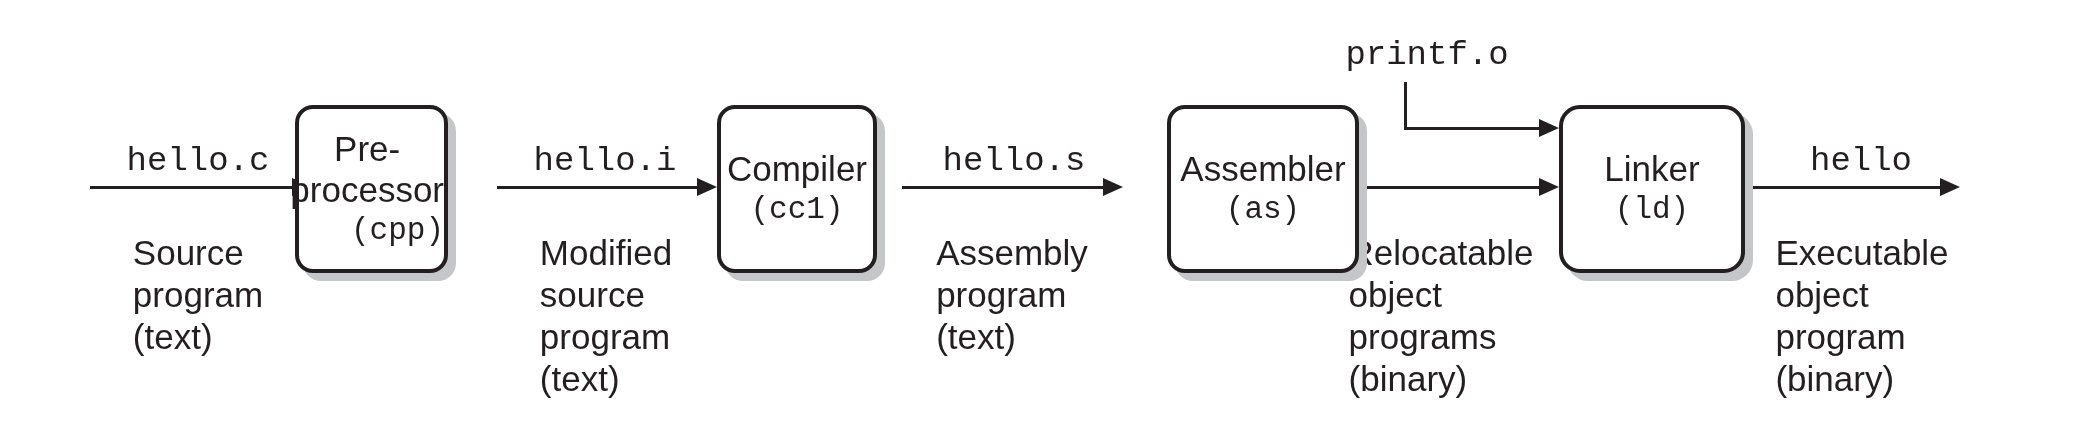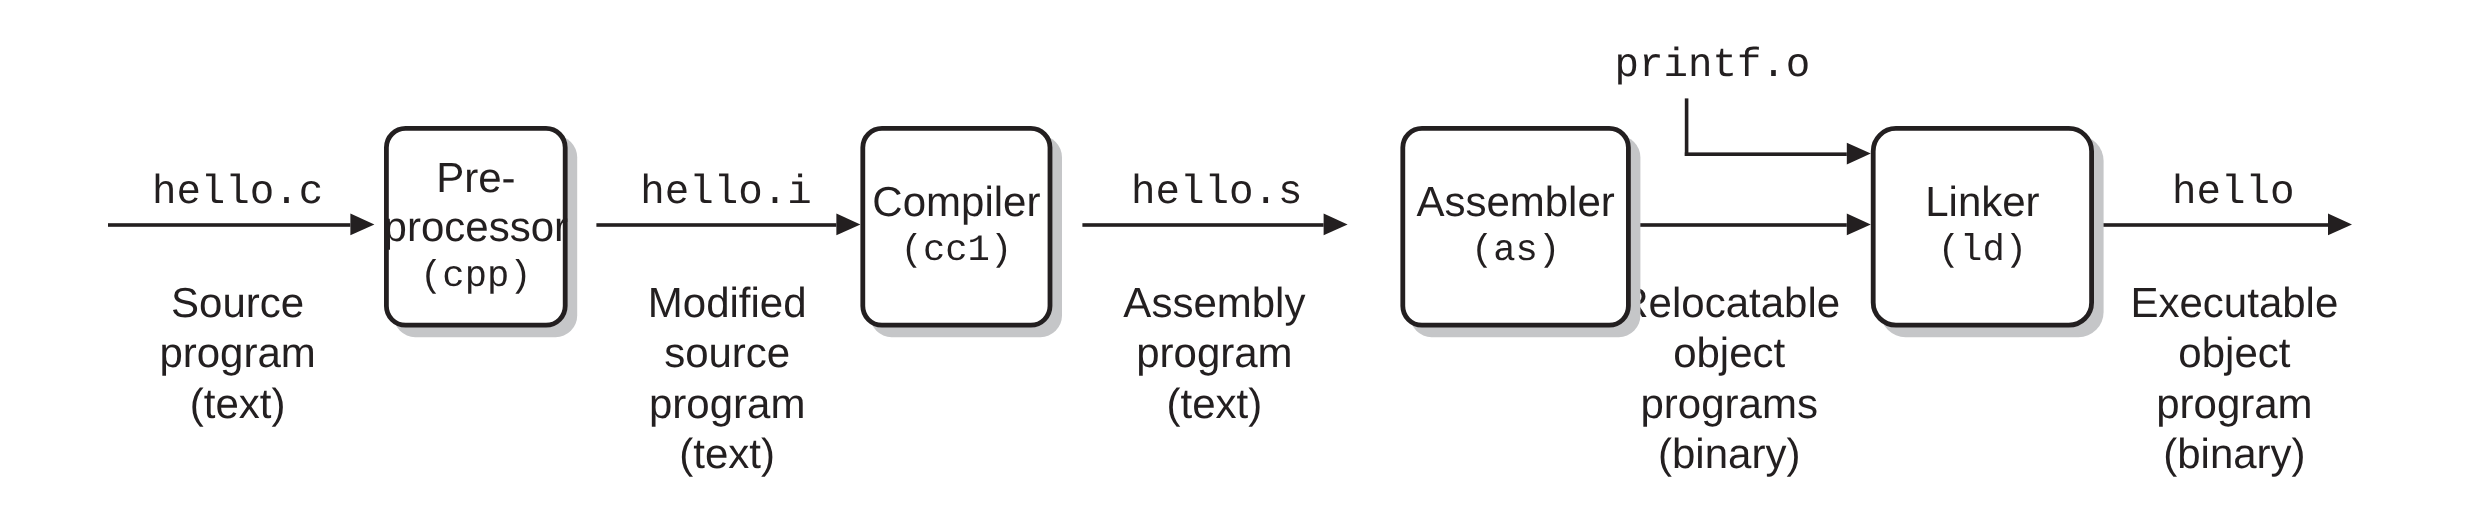--- a/index.html
+++ b/index.html
@@ -45,37 +45,36 @@
     transform:translateX(-50%);
     font-family:"Liberation Mono", monospace;
     font-size:34px;line-height:34px;
     white-space:nowrap;
   }
   .file-label.top{top:38px;}
   .desc{
     position:absolute;top:232px;
     transform:translateX(-50%);
     font-size:35px;line-height:42px;
-    text-align:center;
     white-space:pre-line;
   }
 </style>
 </head>
 <body>
 
 <div class="canvas">
 
   <div class="hline" style="left:90px;top:186px;width:202px;"></div>
   <div class="arrowhead" style="left:292px;top:178px;"></div>
   <div class="file-label" style="left:198px;">hello.c</div>
   <div class="desc" style="left:198px;">Source
 program
 (text)</div>
 
-  <div class="stage-box" style="left:320px;width:153px;">
+  <div class="stage-box" style="left:295px;width:153px;align-items:flex-end;">
     <div class="stage-title">Pre-
 processor</div>
     <div class="stage-command">(cpp)</div>
   </div>
 
   <div class="hline" style="left:497px;top:186px;width:200px;"></div>
   <div class="arrowhead" style="left:697px;top:178px;"></div>
   <div class="file-label" style="left:605px;text-align:center;">hello.i</div>
   <div class="desc" style="left:606px;">Modified
 source

